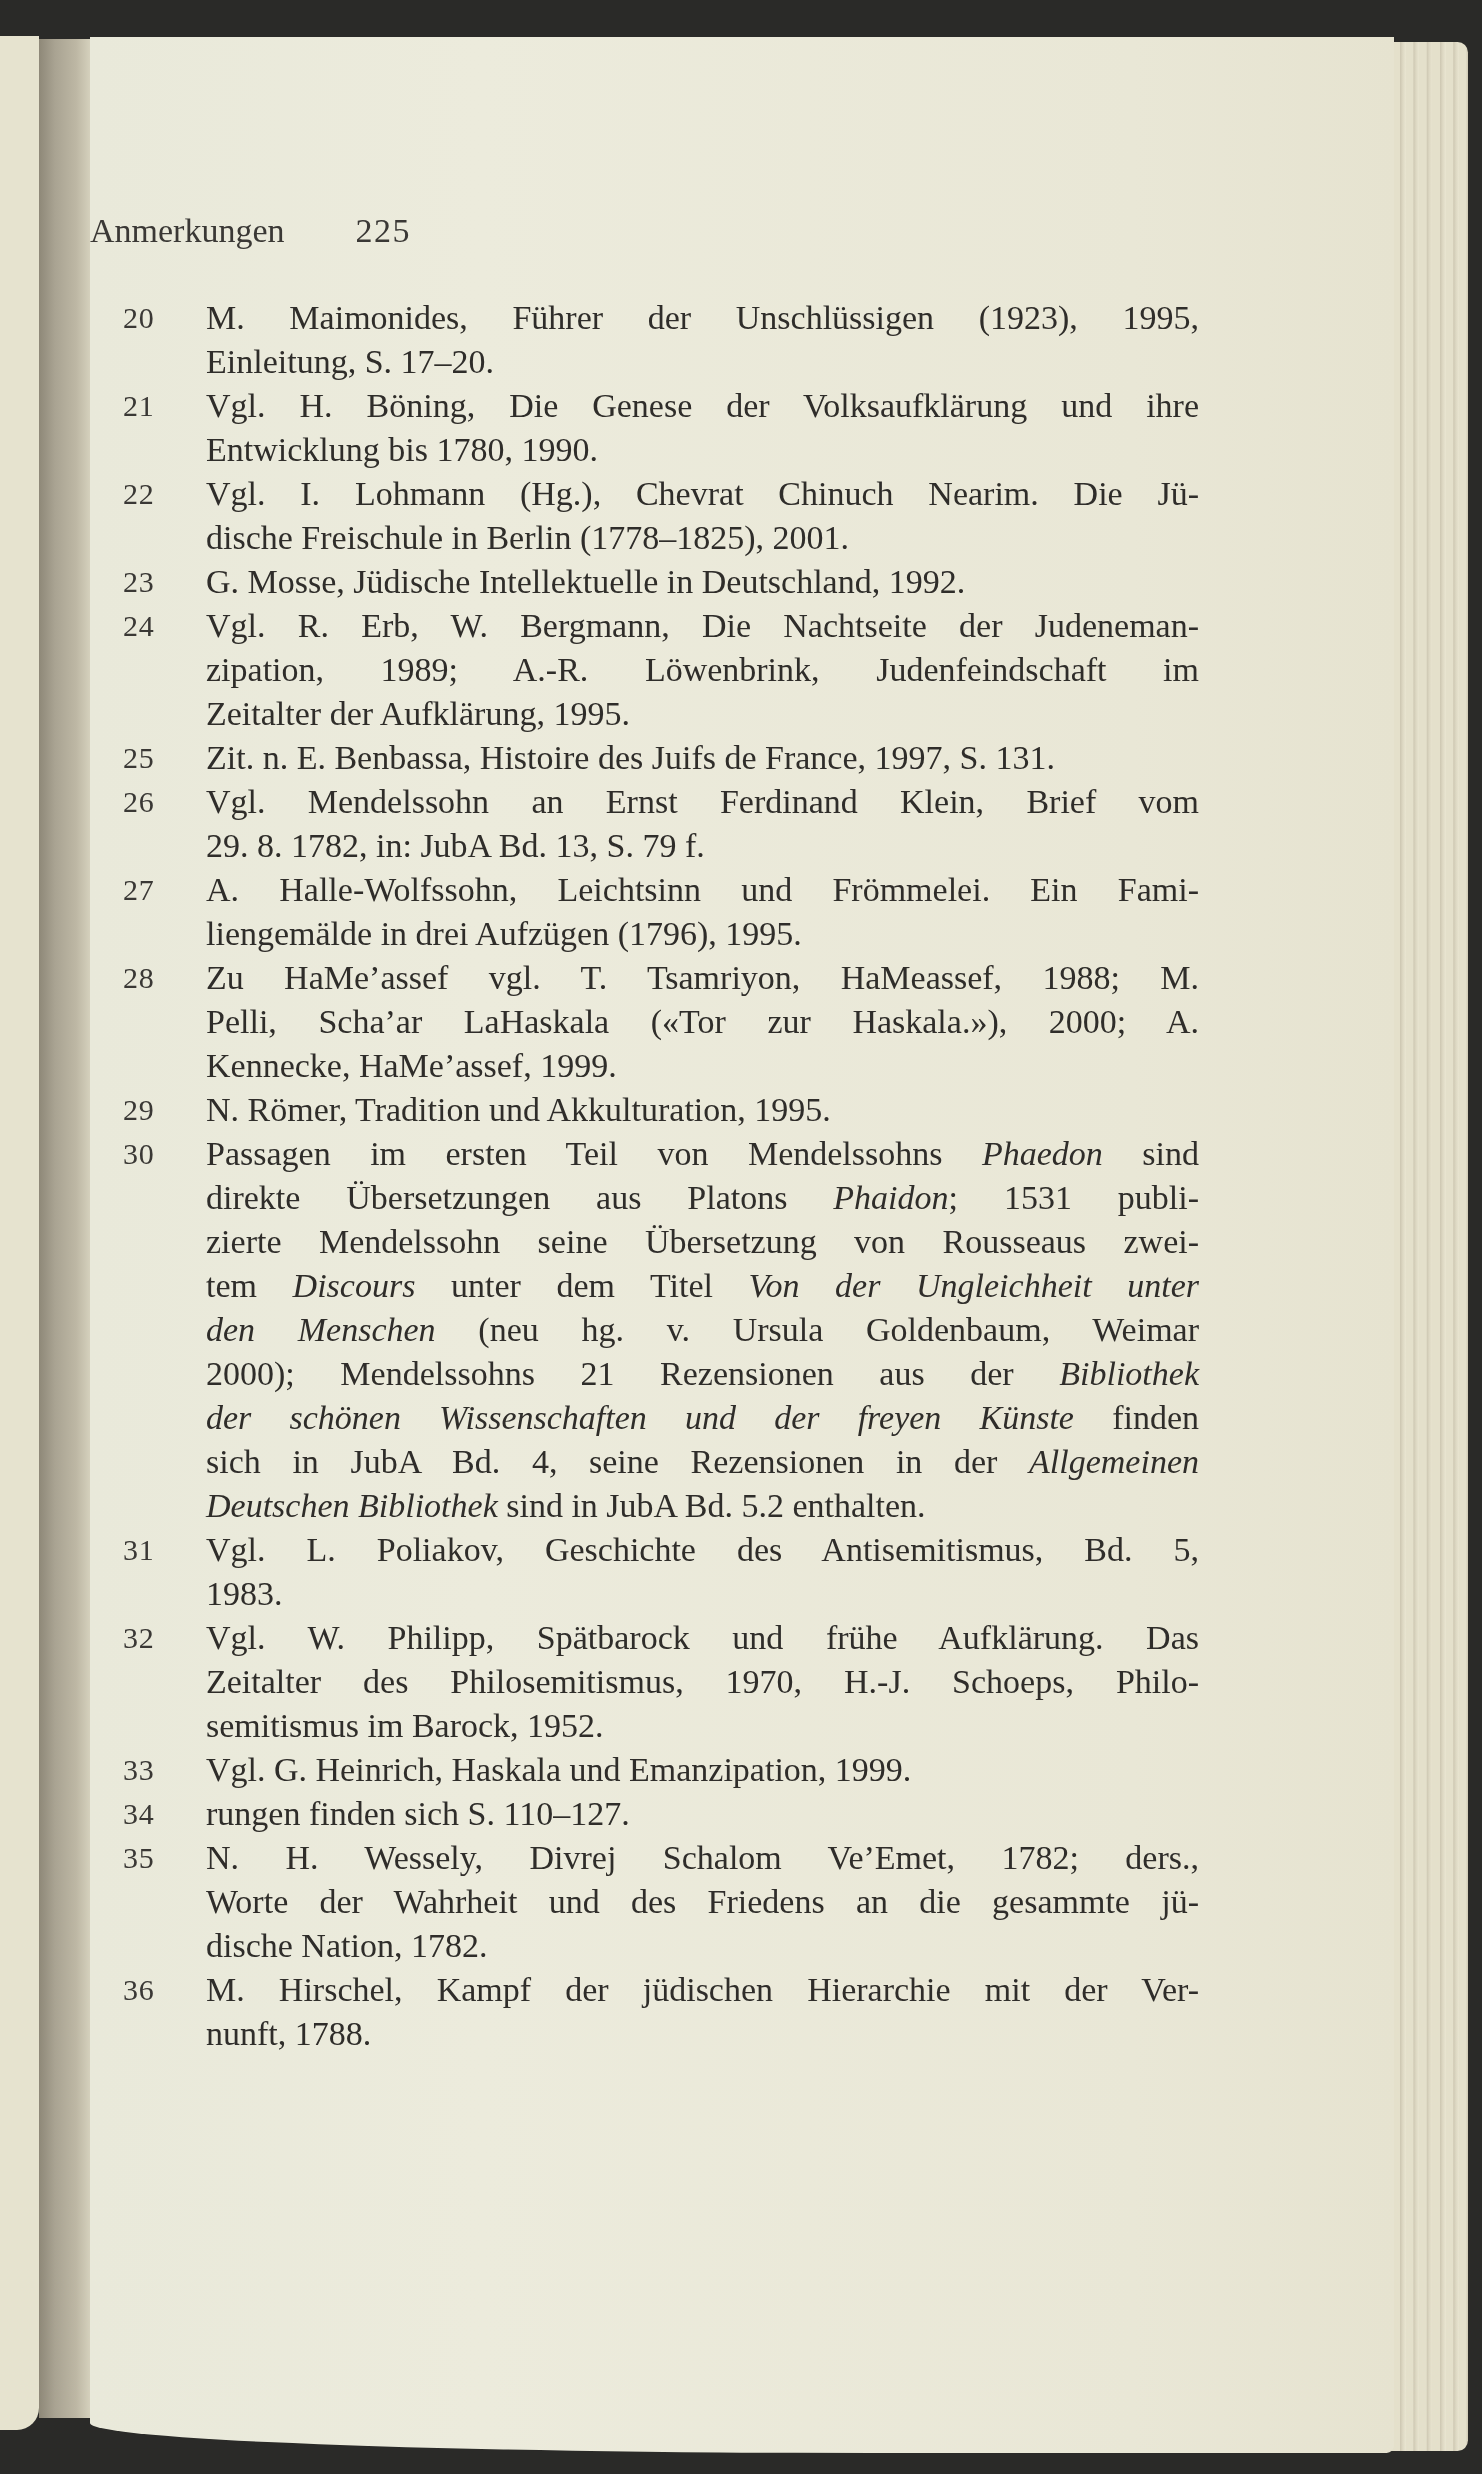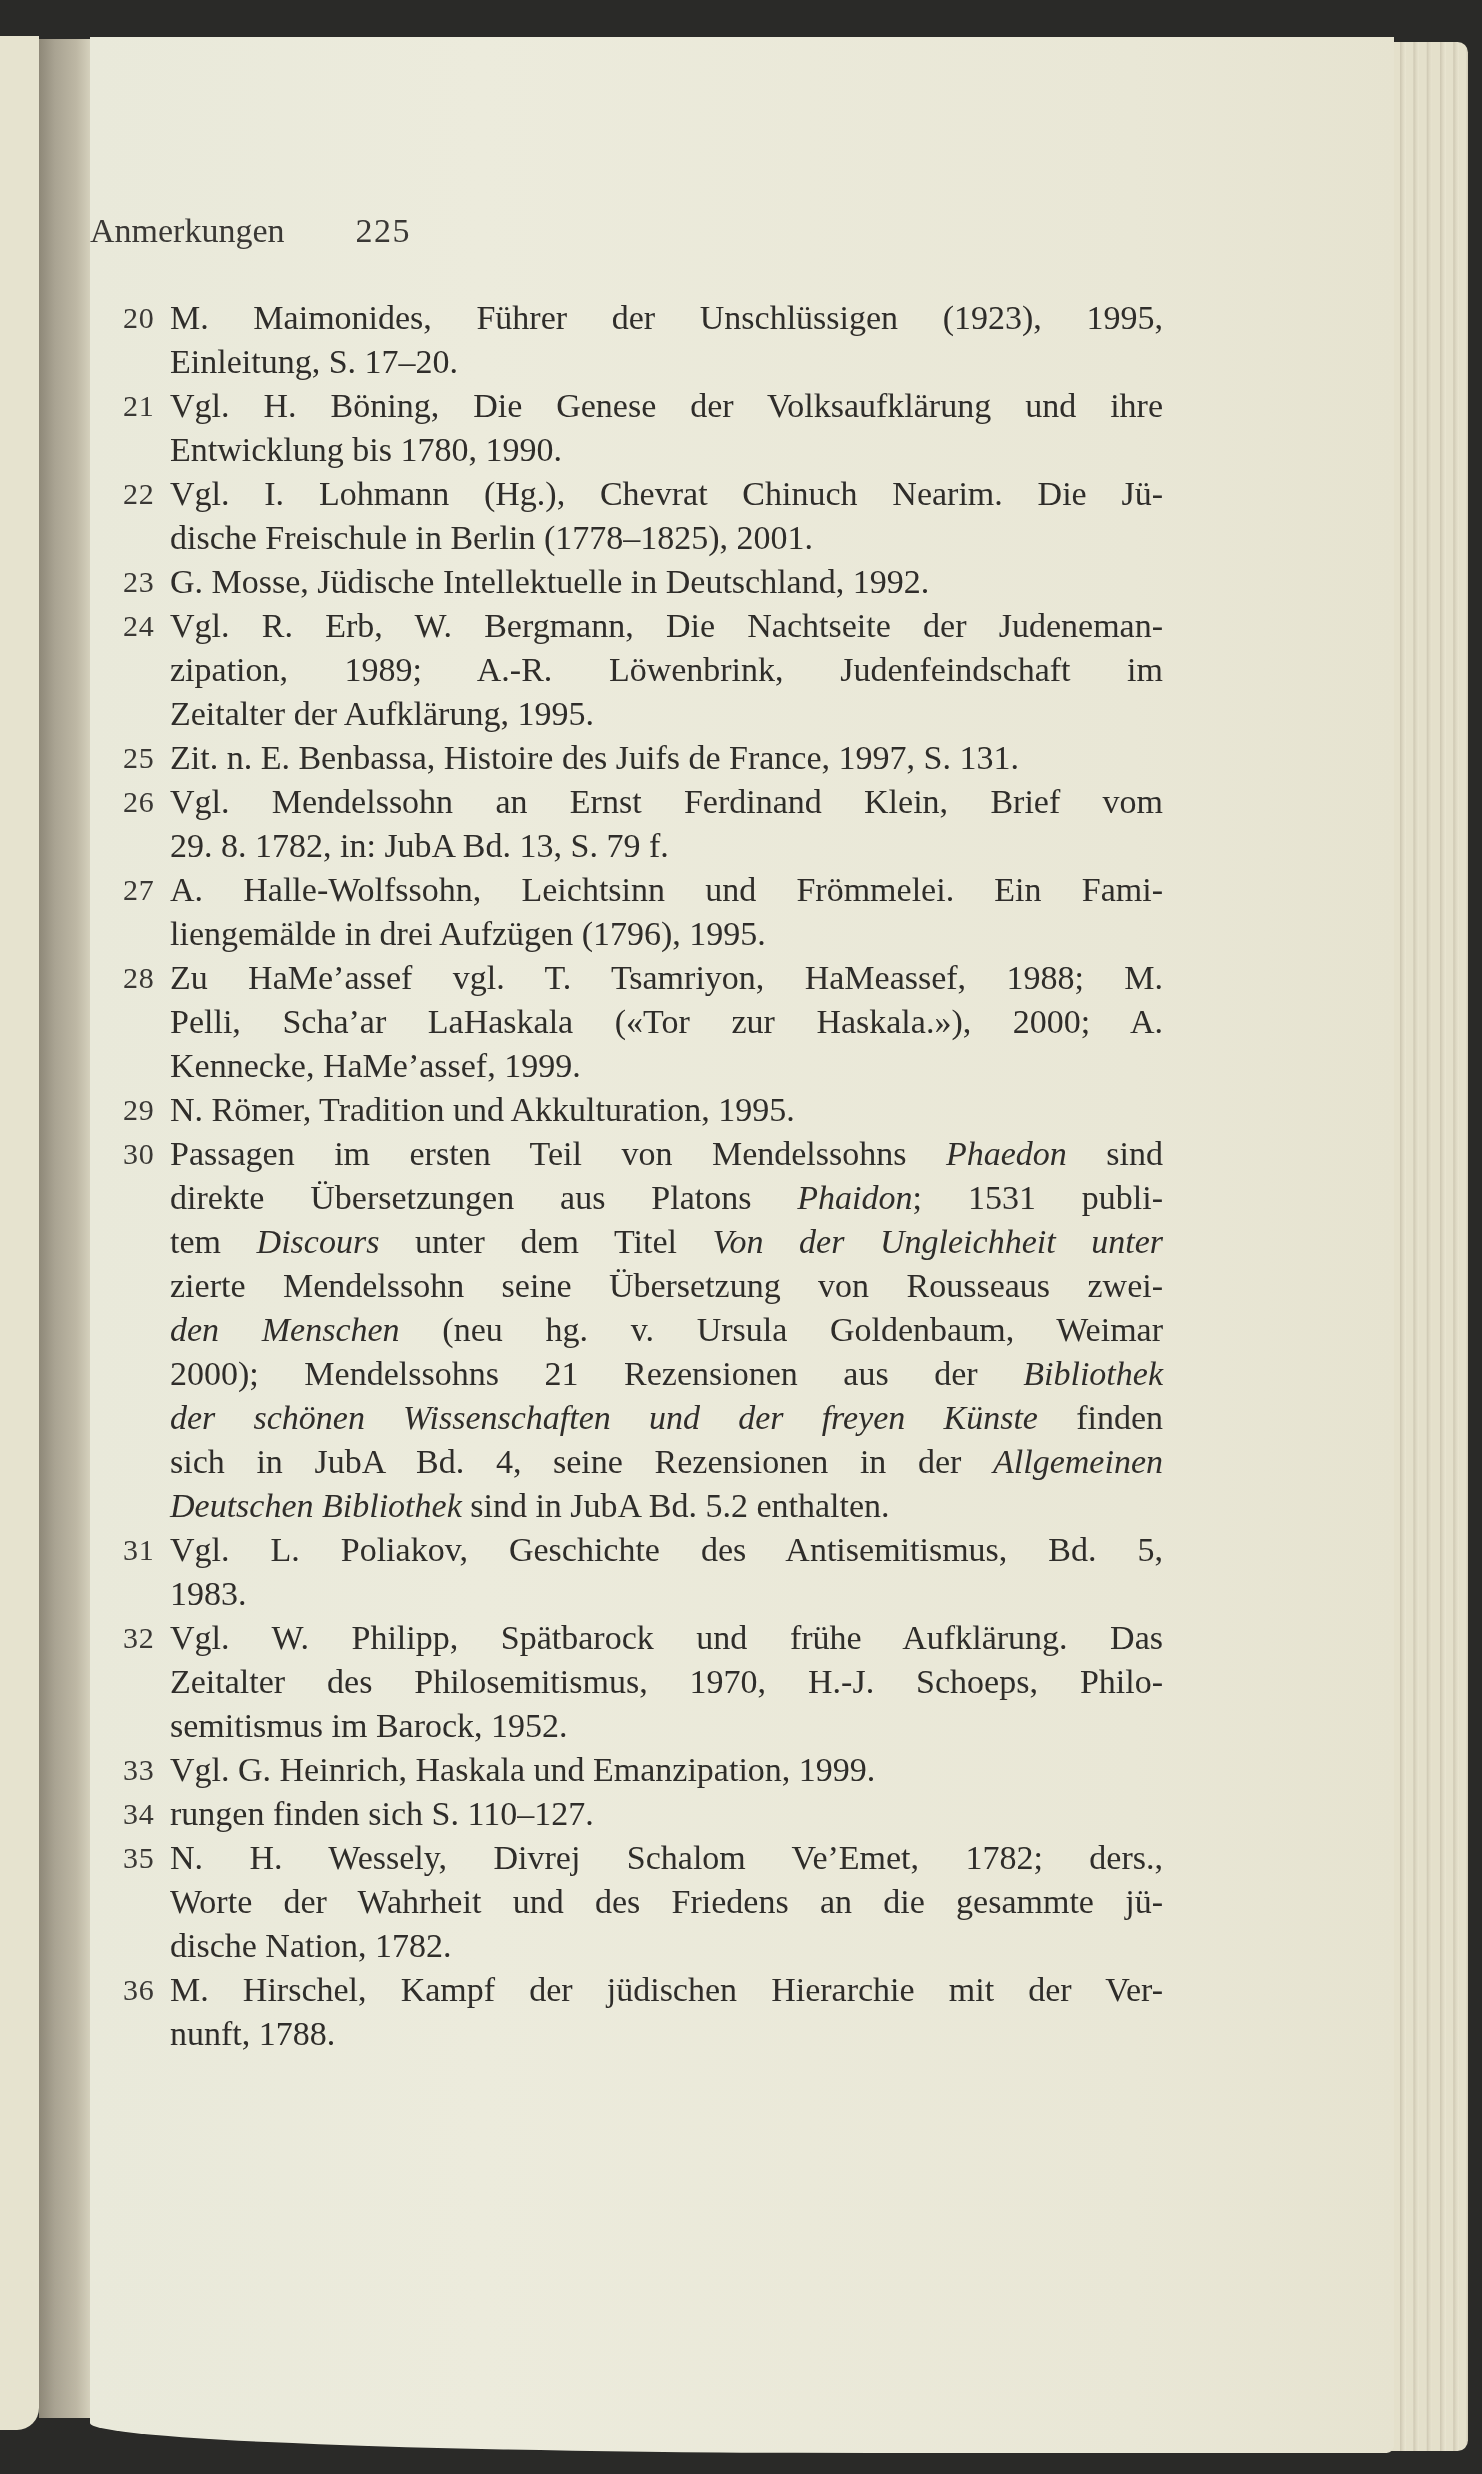--- a/index.html
+++ b/index.html
@@ -33,21 +33,21 @@
     position: absolute; top: 175px; left: 0; width: 1199px;
     color: #3a3835; font-size: 34px; white-space: nowrap;
   }
   .running-head .title { margin-right: 71px; }
   .running-head .pageno { letter-spacing: 1.5px; }
   .notes {
     position: absolute; top: 259px; left: 0; width: 1304px;
   }
   .note {
     position: relative;
-    padding-left: 80px; width: 993px;
+    padding-left: 116px; width: 993px;
     color: #2f2d2a; font-size: 34px; line-height: 44px;
     text-align: justify; text-align-last: left;
     hyphens: manual;
   }
   .note .num {
     position: absolute; left: 33px; top: 0;
     font-size: 30px; color: #3a3835; letter-spacing: 0.7px;
   }
   .note .line { display: block; text-align: justify; text-align-last: justify; }
   .note .line.last { text-align-last: left; }
@@ -112,22 +112,22 @@
         <span class="line last"><span>Kennecke, HaMe’assef, 1999.</span></span>
       </div>
       <div class="note">
         <span class="num">29</span>
         <span class="line last"><span>N. Römer, Tradition und Akkulturation, 1995.</span></span>
       </div>
       <div class="note">
         <span class="num">30</span>
         <span class="line"><span>Passagen im ersten Teil von Mendelssohns </span><i>Phaedon</i><span> sind</span></span>
         <span class="line"><span>direkte Übersetzungen aus Platons </span><i>Phaidon</i><span>; 1531 publi-</span></span>
+        <span class="line"><span>zierte Mendelssohn seine Übersetzung von Rousseaus zwei-</span></span>
         <span class="line"><span>tem </span><i>Discours</i><span> unter dem Titel </span><i>Von der Ungleichheit unter</i></span>
-        <span class="line"><span>zierte Mendelssohn seine Übersetzung von Rousseaus zwei-</span></span>
         <span class="line"><i>den Menschen</i><span> (neu hg. v. Ursula Goldenbaum, Weimar</span></span>
         <span class="line"><span>2000); Mendelssohns 21 Rezensionen aus der </span><i>Bibliothek</i></span>
         <span class="line"><i>der schönen Wissenschaften und der freyen Künste</i><span> finden</span></span>
         <span class="line"><span>sich in JubA Bd. 4, seine Rezensionen in der </span><i>Allgemeinen</i></span>
         <span class="line last"><i>Deutschen Bibliothek</i><span> sind in JubA Bd. 5.2 enthalten.</span></span>
       </div>
       <div class="note">
         <span class="num">31</span>
         <span class="line"><span>Vgl. L. Poliakov, Geschichte des Antisemitismus, Bd. 5,</span></span>
         <span class="line last"><span>1983.</span></span>

